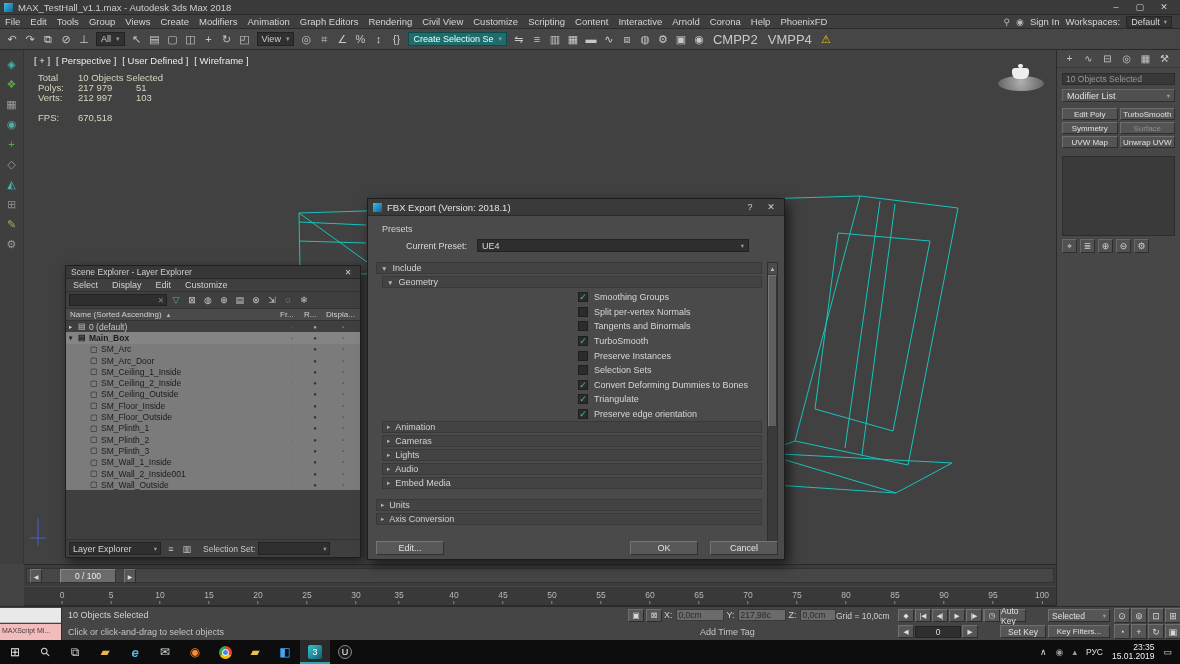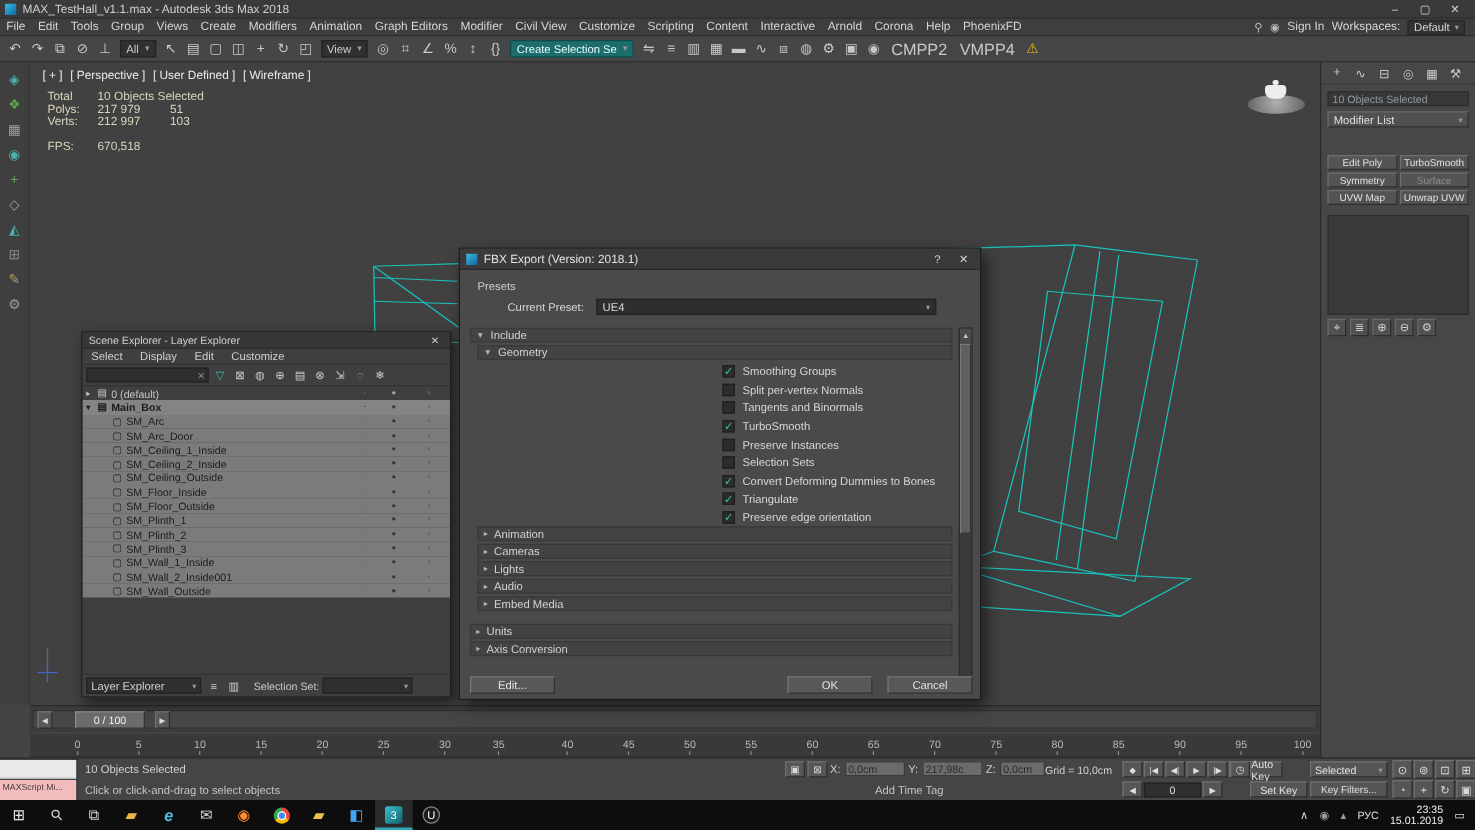--- a/index.html
+++ b/index.html
@@ -53,21 +53,21 @@
            background:radial-gradient(circle at 50% 40%,#b0b0b0,#5f5f5f)}
   .vc-pot{position:absolute;left:16px;top:8px;width:17px;height:11px;background:#ededed;border-radius:3px 3px 6px 6px}
   .vc-lid{position:absolute;left:22px;top:4px;width:5px;height:4px;background:#ededed;border-radius:2px}
 
   
   #command-panel{position:absolute;left:1056px;top:50px;width:124px;height:556px;background:#474747;border-left:1px solid #2b2b2b}
   #cp-tabs{display:flex;align-items:center;gap:4px;height:18px;padding:0 5px;border-bottom:1px solid #3a3a3a}
   .cp-tab{width:15px;text-align:center;font-size:10px;color:#c6c6c6}
   .cp-name{margin:5px 5px 4px;height:12px;background:#383838;border:1px solid #2c2c2c;color:#8f9aa0;
            font-size:8.5px;padding:0 3px;display:flex;align-items:center;white-space:nowrap;overflow:hidden}
-  .cp-modlist{margin:0 5px 22px;height:13px;background:#505050;border:1px solid;border-color:#6a6a6a #2f2f2f #2f2f2f #6a6a6a;
+  .cp-modlist{margin:0 5px 6px;height:13px;background:#505050;border:1px solid;border-color:#6a6a6a #2f2f2f #2f2f2f #6a6a6a;
               display:flex;align-items:center;justify-content:space-between;padding:0 4px;font-size:9px;color:#e0e0e0}
   #cp-grid{display:grid;grid-template-columns:1fr 1fr;gap:2px;margin:0 5px}
   .cp-btn{height:12px;background:#545454;border:1px solid;border-color:#6e6e6e #2e2e2e #2e2e2e #6e6e6e;
           font-size:8px;color:#e0e0e0;display:flex;align-items:center;justify-content:center;white-space:nowrap;overflow:hidden}
   .cp-btn.dim{color:#8d8d8d}
   .cp-stack{margin:8px 5px 3px;height:80px;background:#3a3a3a;border:1px solid #2d2d2d}
   #cp-stack-icons{display:flex;gap:3px;margin:0 5px;align-items:center}
   .cp-sicon{width:15px;height:14px;background:#515151;border:1px solid;border-color:#696969 #2e2e2e #2e2e2e #696969;
             font-size:9px;color:#cfcfcf;display:flex;align-items:center;justify-content:center}
 
@@ -226,21 +226,21 @@
     <div id="menu-items">
         <span class="menu-item">File</span>
         <span class="menu-item">Edit</span>
         <span class="menu-item">Tools</span>
         <span class="menu-item">Group</span>
         <span class="menu-item">Views</span>
         <span class="menu-item">Create</span>
         <span class="menu-item">Modifiers</span>
         <span class="menu-item">Animation</span>
         <span class="menu-item">Graph Editors</span>
-        <span class="menu-item">Modifier</span>
+        <span class="menu-item">Rendering</span>
         <span class="menu-item">Civil View</span>
         <span class="menu-item">Customize</span>
         <span class="menu-item">Scripting</span>
         <span class="menu-item">Content</span>
         <span class="menu-item">Interactive</span>
         <span class="menu-item">Arnold</span>
         <span class="menu-item">Corona</span>
         <span class="menu-item">Help</span>
         <span class="menu-item">PhoenixFD</span>
       </div>
@@ -560,20 +560,29 @@
           <span class="se-ticon">⊠</span>
           <span class="se-ticon">◍</span>
           <span class="se-ticon">⊕</span>
           <span class="se-ticon">▤</span>
           <span class="se-ticon">⊗</span>
           <span class="se-ticon">⇲</span>
           <span class="se-ticon">◌</span>
           <span class="se-ticon">❄</span>
         </span>
     </div>
+    <div class="se-header">
+      <span class="se-h-name">
+        <span>Name (Sorted Ascending)</span>
+        <span class="se-sort">▲</span>
+      </span>
+      <span class="se-col" style="width:24px">Fr...</span>
+      <span class="se-col" style="width:22px">R...</span>
+      <span class="se-col" style="width:34px">Displa...</span>
+    </div>
     <div id="se-rows">
         <div class="exp-row">
           <span class="exp-arrow">▸</span>
           <span class="exp-icon">▤</span>
           <span class="exp-label">0 (default)</span>
           <span class="exp-dots">
             <span class="exp-dot" style="width: 24px;">·</span>
             <span class="exp-dot" style="width: 22px;">●</span>
             <span class="exp-dot" style="width: 34px;">▫</span>
           </span>

